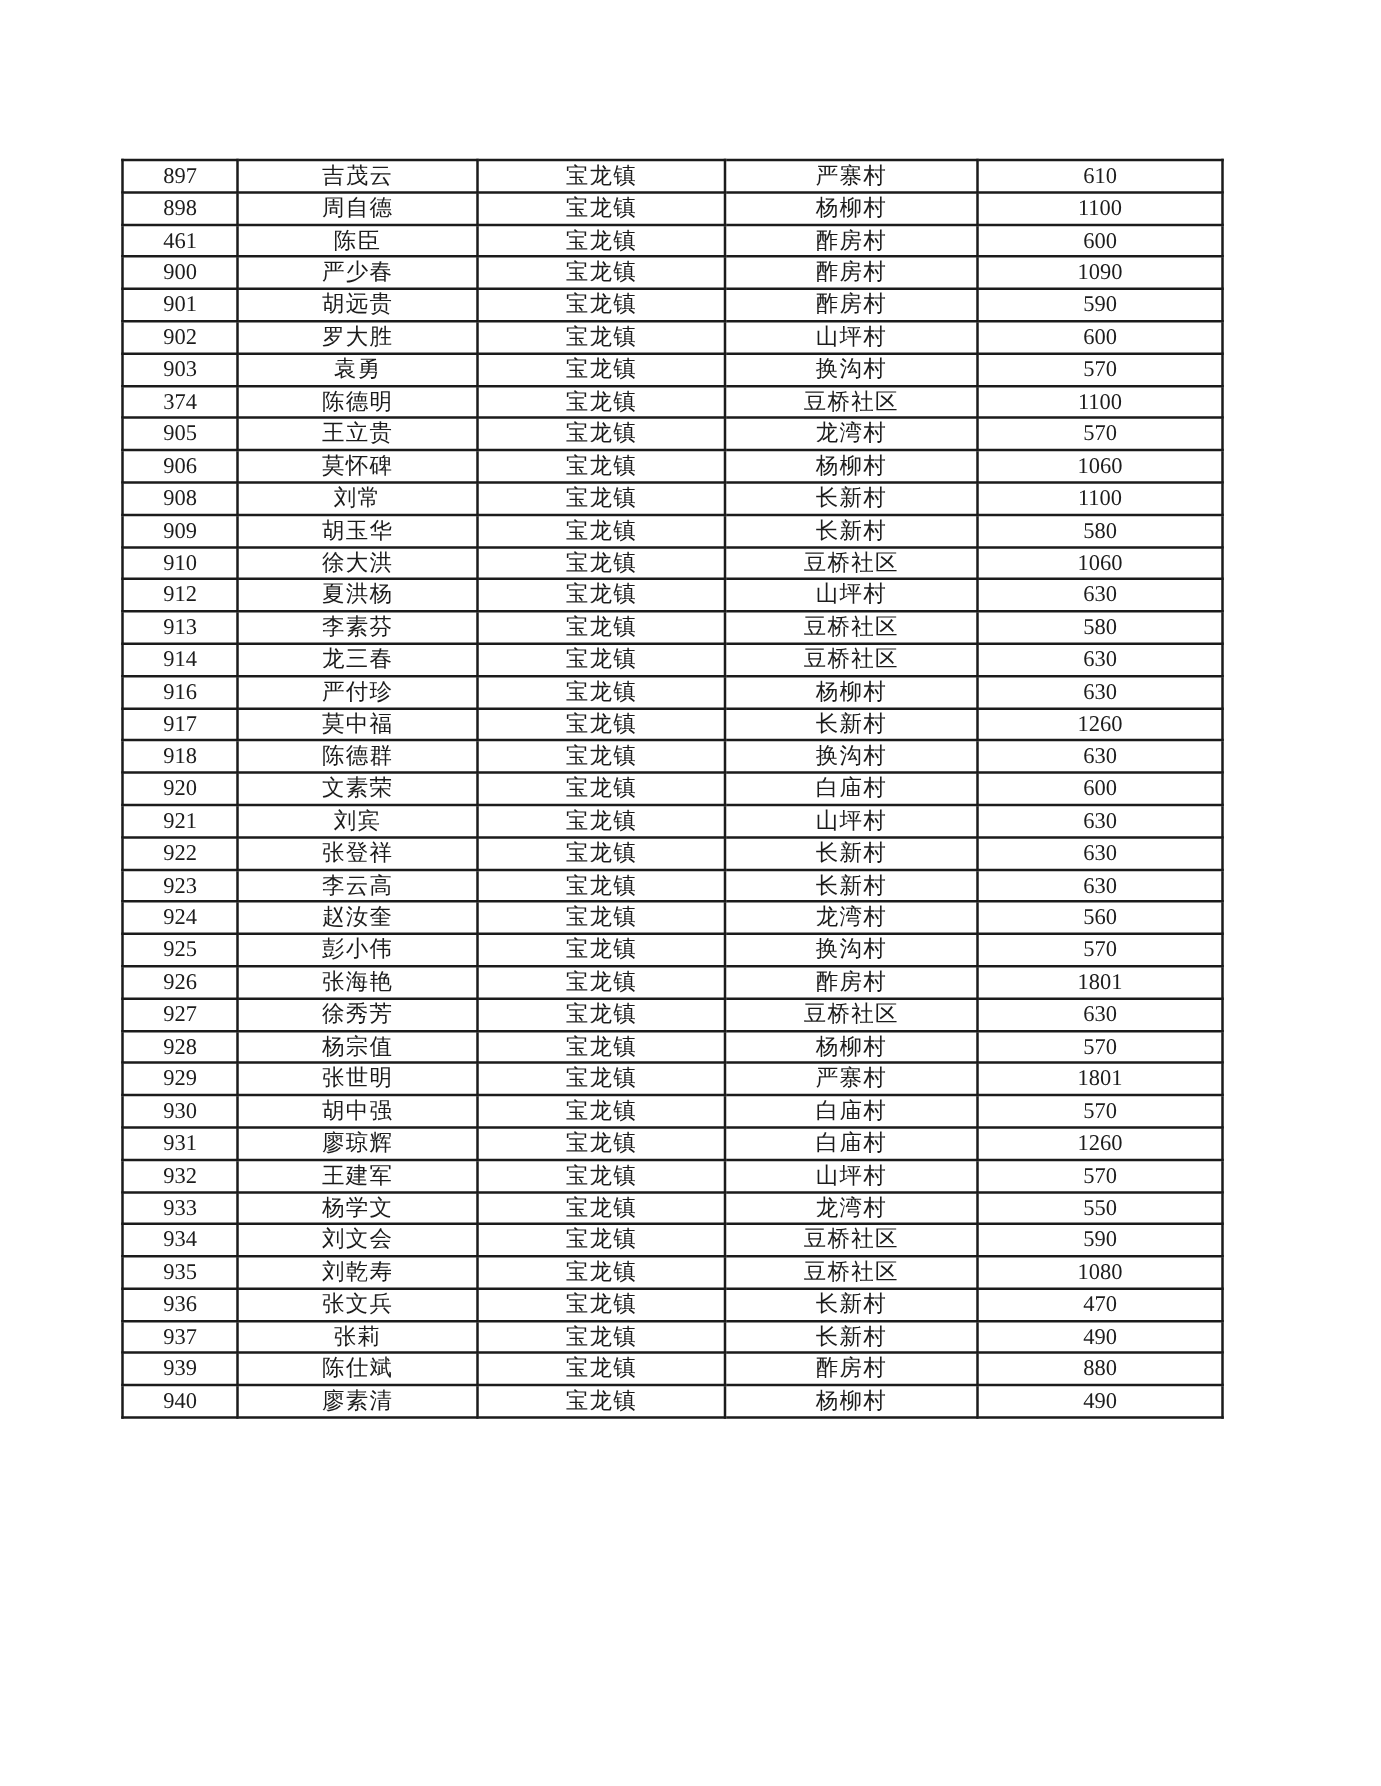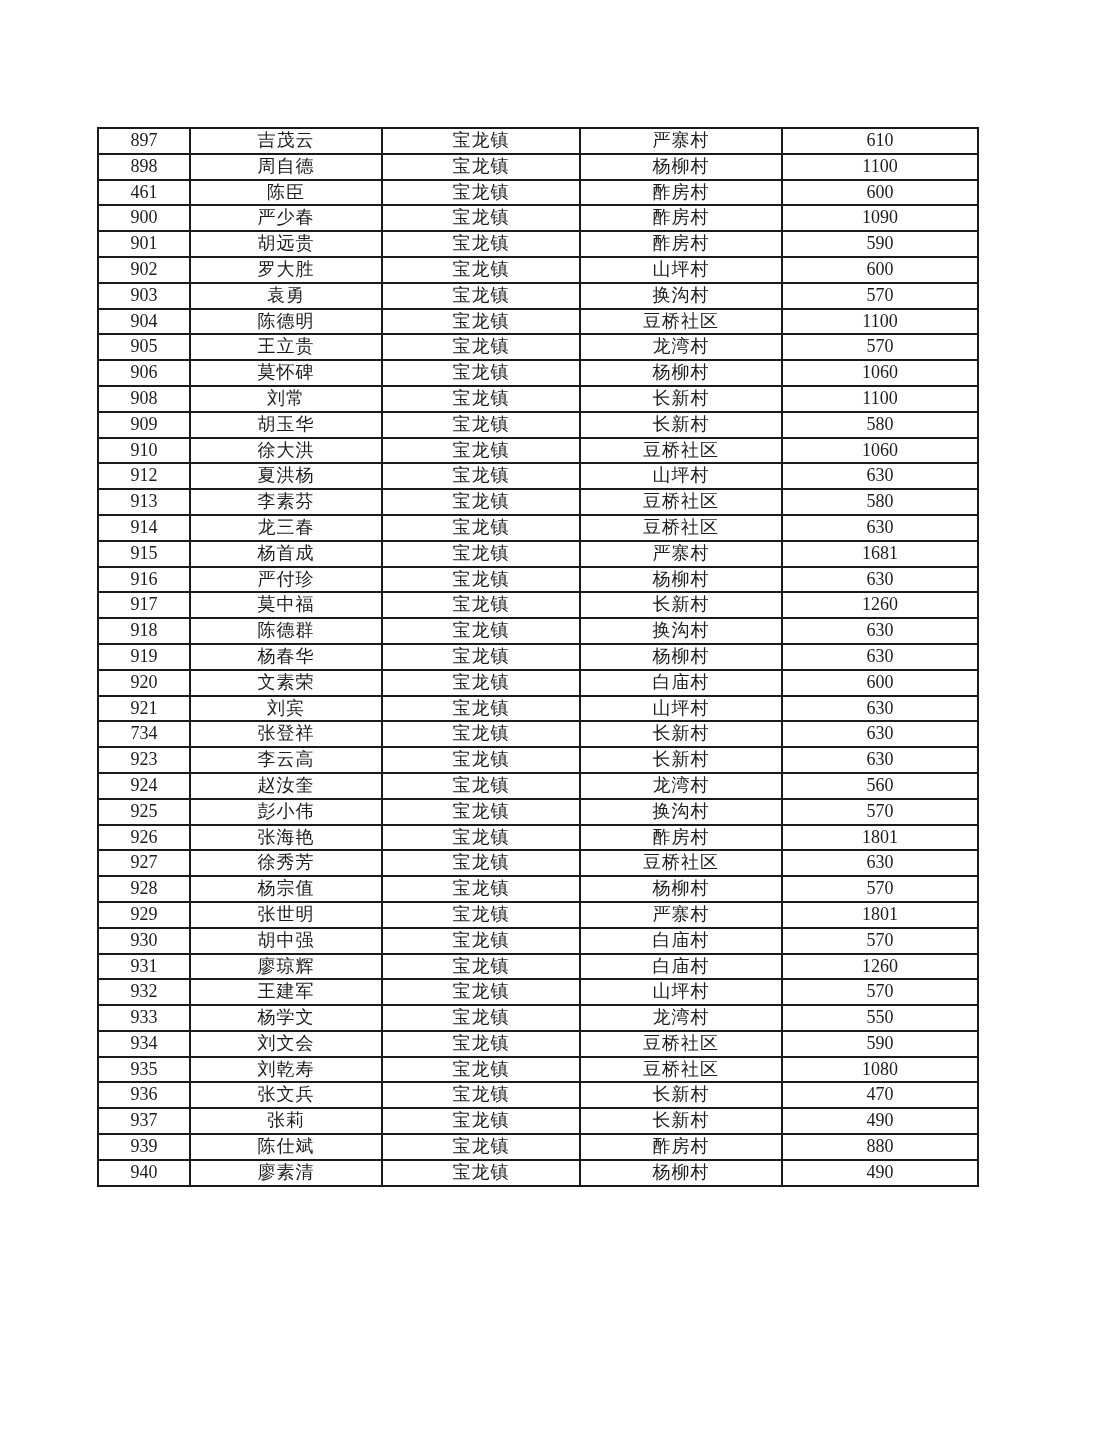--- a/index.html
+++ b/index.html
@@ -107,21 +107,21 @@
 
   <tr>
     <td class="num">903</td>
     <td>袁勇</td>
     <td>宝龙镇</td>
     <td>换沟村</td>
     <td class="num">570</td>
   </tr>
 
   <tr>
-    <td class="num">904</td>
+    <td class="num">374</td>
     <td>陈德明</td>
     <td>宝龙镇</td>
     <td>豆桥社区</td>
     <td class="num">1100</td>
   </tr>
 
   <tr>
     <td class="num">905</td>
     <td>王立贵</td>
     <td>宝龙镇</td>
@@ -180,27 +180,20 @@
   </tr>
 
   <tr>
     <td class="num">914</td>
     <td>龙三春</td>
     <td>宝龙镇</td>
     <td>豆桥社区</td>
     <td class="num">630</td>
   </tr>
 
-  <tr>
-    <td class="num">915</td>
-    <td>杨首成</td>
-    <td>宝龙镇</td>
-    <td>严寨村</td>
-    <td class="num">1681</td>
-  </tr>
 
   <tr>
     <td class="num">916</td>
     <td>严付珍</td>
     <td>宝龙镇</td>
     <td>杨柳村</td>
     <td class="num">630</td>
   </tr>
 
   <tr>
@@ -212,46 +205,39 @@
   </tr>
 
   <tr>
     <td class="num">918</td>
     <td>陈德群</td>
     <td>宝龙镇</td>
     <td>换沟村</td>
     <td class="num">630</td>
   </tr>
 
-  <tr>
-    <td class="num">919</td>
-    <td>杨春华</td>
-    <td>宝龙镇</td>
-    <td>杨柳村</td>
-    <td class="num">630</td>
-  </tr>
 
   <tr>
     <td class="num">920</td>
     <td>文素荣</td>
     <td>宝龙镇</td>
     <td>白庙村</td>
     <td class="num">600</td>
   </tr>
 
   <tr>
     <td class="num">921</td>
     <td>刘宾</td>
     <td>宝龙镇</td>
     <td>山坪村</td>
     <td class="num">630</td>
   </tr>
 
   <tr>
-    <td class="num">734</td>
+    <td class="num">922</td>
     <td>张登祥</td>
     <td>宝龙镇</td>
     <td>长新村</td>
     <td class="num">630</td>
   </tr>
 
   <tr>
     <td class="num">923</td>
     <td>李云高</td>
     <td>宝龙镇</td>

